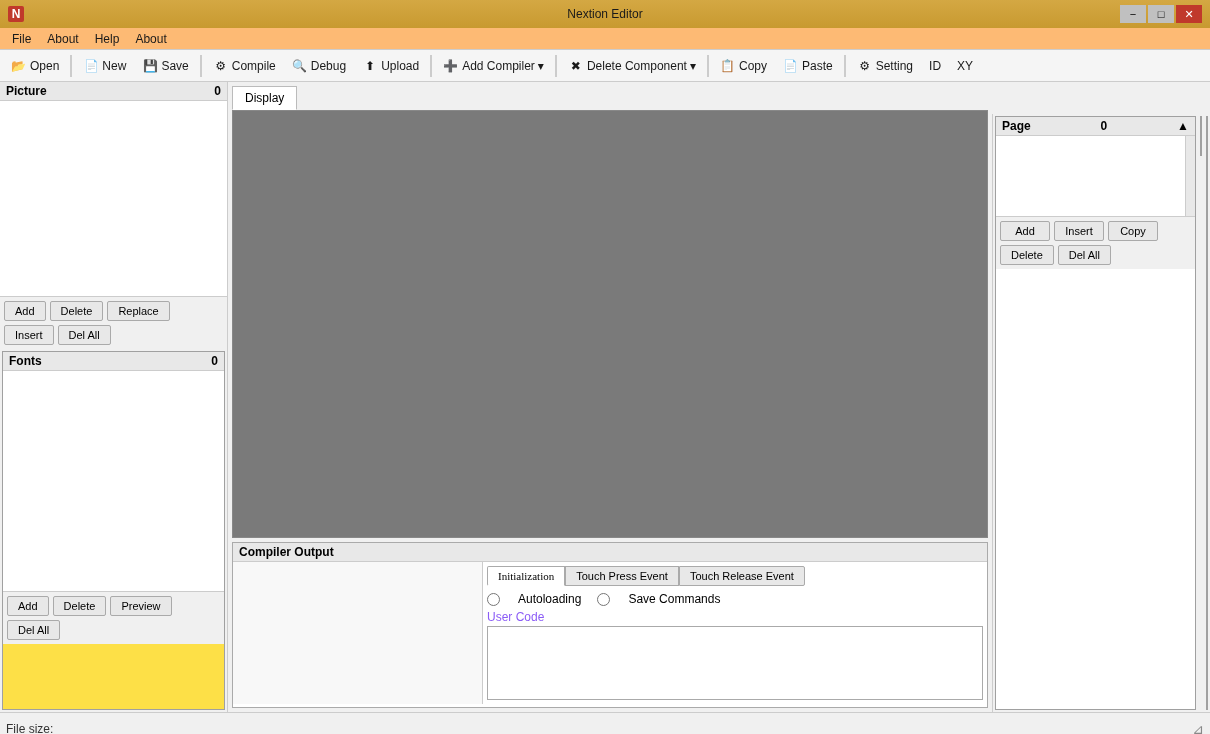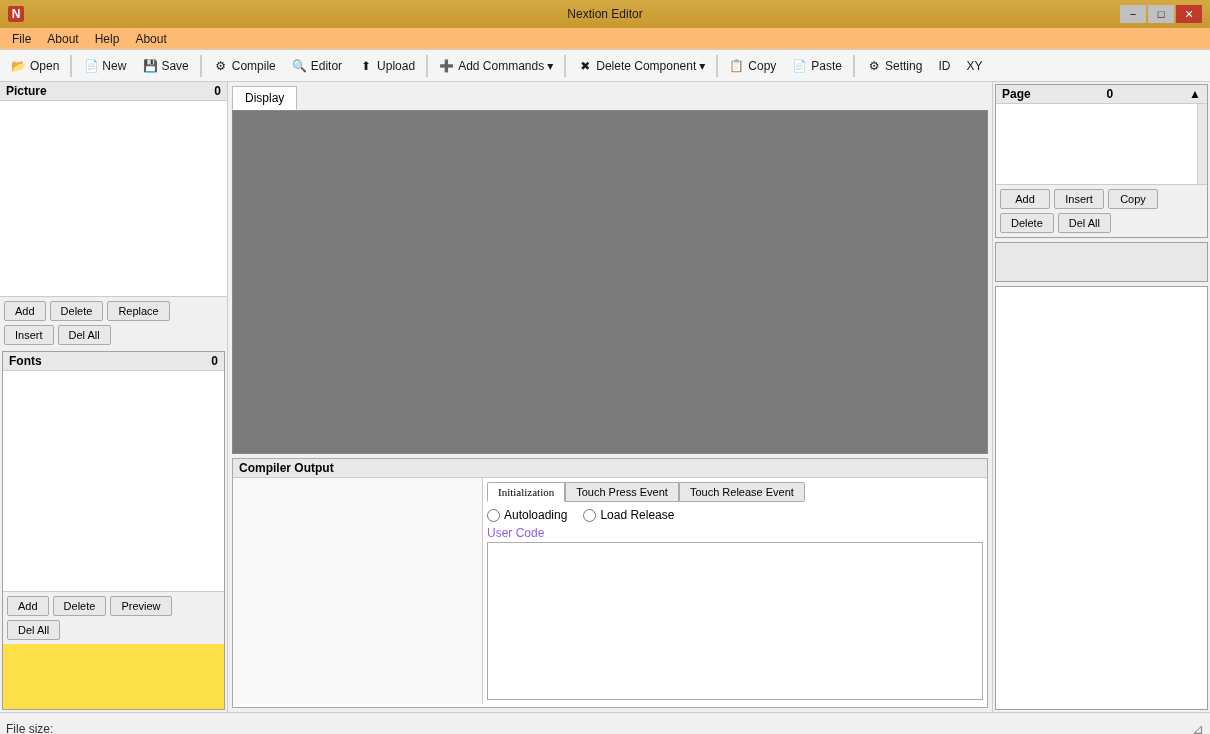--- a/index.html
+++ b/index.html
@@ -198,21 +198,21 @@
     }
 
     .display-area {
       flex: 1;
       background: #7a7a7a;
       margin: 0 4px;
       border: 1px solid #888;
     }
 
     .compiler-area {
-      height: 250px;
+      height: 166px;
       margin: 4px;
       border: 1px solid #aaa;
       background: white;
     }
     .compiler-header {
       background: #e8e8e8;
       border-bottom: 1px solid #ccc;
       padding: 2px 6px;
       font-weight: bold;
     }
@@ -252,21 +252,21 @@
 
     .radio-group {
       display: flex;
       gap: 16px;
       margin-bottom: 4px;
       align-items: center;
     }
     .radio-label {
       display: flex;
       align-items: center;
-      gap: 4px;
+      gap: 18px;
       cursor: pointer;
     }
     .user-code-label {
       color: #8b5cf6;
       margin-bottom: 2px;
     }
     .user-code-textarea {
       flex: 1;
       border: 1px solid #aaa;
       background: white;
@@ -276,21 +276,22 @@
       width: 100%;
     }
 
     
     .right-panel {
       width: 218px;
       min-width: 218px;
       background: #f0f0f0;
       border-left: 1px solid #ccc;
       display: flex;
-      flex-direction: column;
+      flex-direction: row;
+      margin-top: 32px;
     }
     .page-section {
       border: 1px solid #a0a0a0;
       background: white;
       margin: 2px;
     }
     .page-header {
       background: #e8e8e8;
       border-bottom: 1px solid #ccc;
       padding: 2px 6px;
@@ -399,30 +400,30 @@
     <span class="toolbar-icon">💾</span>
     <span>Save</span>
   </button>
   <div class="toolbar-separator"></div>
   <button class="toolbar-btn">
     <span class="toolbar-icon">⚙</span>
     <span>Compile</span>
   </button>
   <button class="toolbar-btn">
     <span class="toolbar-icon">🔍</span>
-    <span>Editor</span>
+    <span>Debug</span>
   </button>
   <button class="toolbar-btn">
     <span class="toolbar-icon">⬆</span>
     <span>Upload</span>
   </button>
   <div class="toolbar-separator"></div>
   <button class="toolbar-btn">
     <span class="toolbar-icon">➕</span>
-    <span>Add Commands</span>
+    <span>Add Compiler</span>
     <span>▾</span>
   </button>
   <div class="toolbar-separator"></div>
   <button class="toolbar-btn">
     <span class="toolbar-icon">✖</span>
     <span>Delete Component</span>
     <span>▾</span>
   </button>
   <div class="toolbar-separator"></div>
   <button class="toolbar-btn">
@@ -502,21 +503,21 @@
             <div class="event-tab">Touch Release Event</div>
           </div>
 
           <div class="radio-group">
             <label class="radio-label">
               <input type="radio" name="init_mode" style="">
               <span>Autoloading</span>
             </label>
             <label class="radio-label">
               <input type="radio" name="init_mode" style="">
-              <span>Load Release</span>
+              <span>Save Commands</span>
             </label>
           </div>
 
           <div class="user-code-label">User Code</div>
           <textarea class="user-code-textarea" style=""></textarea>
         </div>
       </div>
     </div>
 
   </div>

